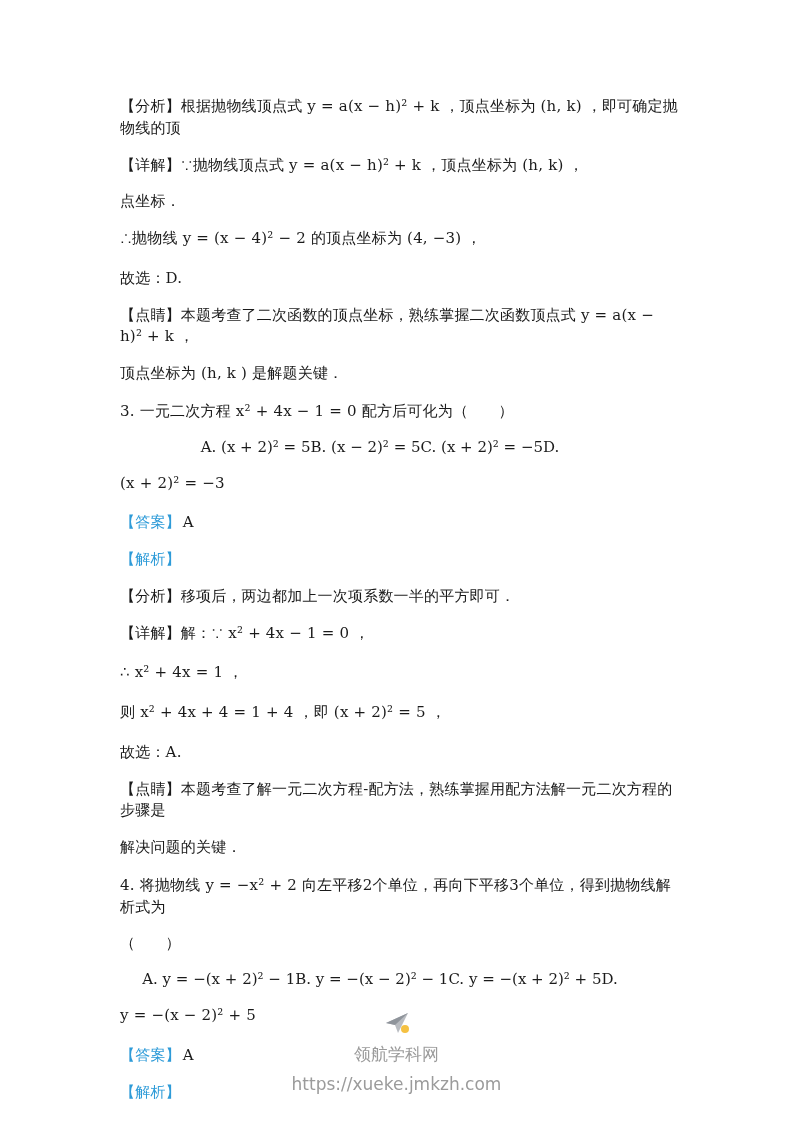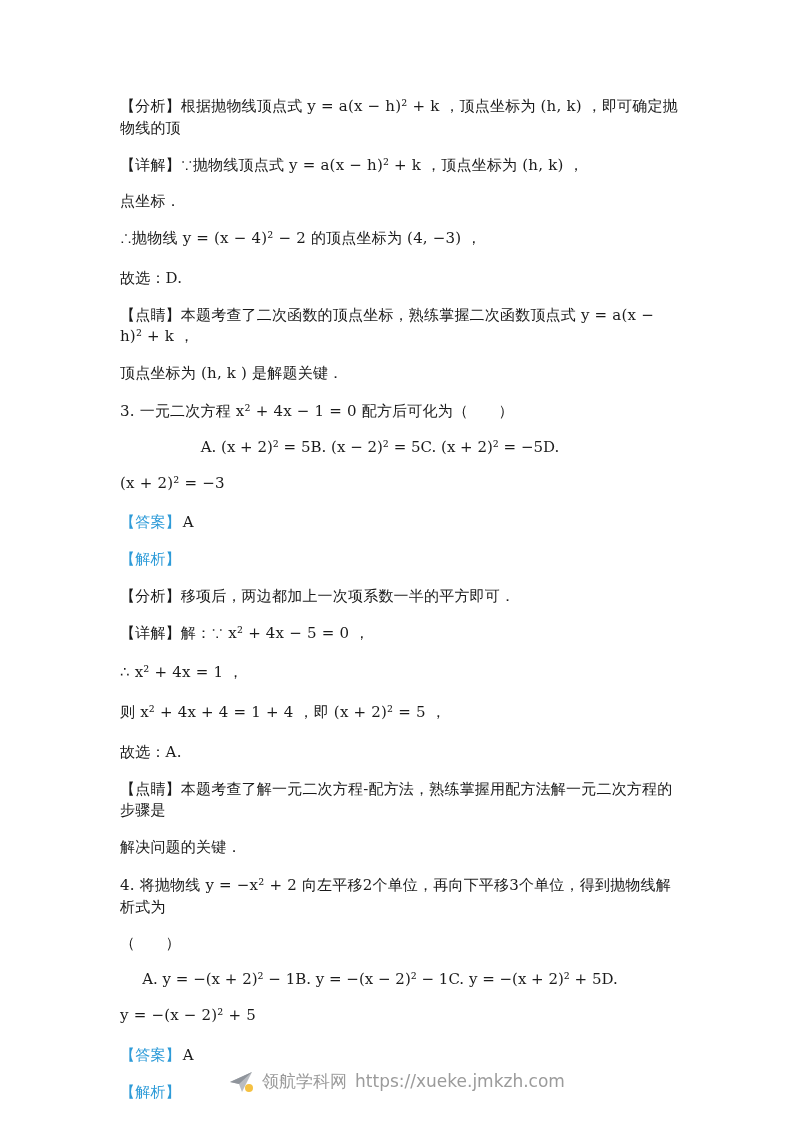--- a/index.html
+++ b/index.html
@@ -33,20 +33,21 @@
     position:absolute;
     left:0;right:0;
     bottom:28px;
     display:flex;
     align-items:center;
     justify-content:center;
     gap:8px;
     color:#9b9b9b;
     font-size:17px;
     font-family:"DejaVu Sans","Liberation Sans",sans-serif;
+    flex-direction:column;
   }
   .footer .logo{width:26px;height:26px;display:inline-block;}
   .q-gap{margin-top:16px;}
 </style>
 </head>
 <body>
 
 <div class="content">
 
   <div class="line">【分析】根据抛物线顶点式 y = a(x − h)² + k ，顶点坐标为 (h, k) ，即可确定抛物线的顶</div>
@@ -67,21 +68,21 @@
   <div class="line formula-only">(x + 2)² = −3</div>
 
   <div class="line answer-line">
     <span class="blue">【答案】</span><span class="ans-value">A</span>
   </div>
   <div class="line">
     <span class="blue">【解析】</span>
   </div>
 
   <div class="line">【分析】移项后，两边都加上一次项系数一半的平方即可．</div>
-  <div class="line formula-only">【详解】解：∵ x² + 4x − 5 = 0 ，</div>
+  <div class="line formula-only">【详解】解：∵ x² + 4x − 1 = 0 ，</div>
   <div class="line formula-only">∴ x² + 4x = 1 ，</div>
   <div class="line formula-only">则 x² + 4x + 4 = 1 + 4 ，即 (x + 2)² = 5 ，</div>
   <div class="line">故选：A.</div>
   <div class="line">【点睛】本题考查了解一元二次方程-配方法，熟练掌握用配方法解一元二次方程的步骤是</div>
   <div class="line">解决问题的关键．</div>
 
   <div class="line q-gap">4. 将抛物线 y = −x² + 2 向左平移2个单位，再向下平移3个单位，得到抛物线解析式为</div>
   <div class="line">（　　）</div>
   <div class="options-row">
     <span>A.  y = −(x + 2)² − 1</span>

